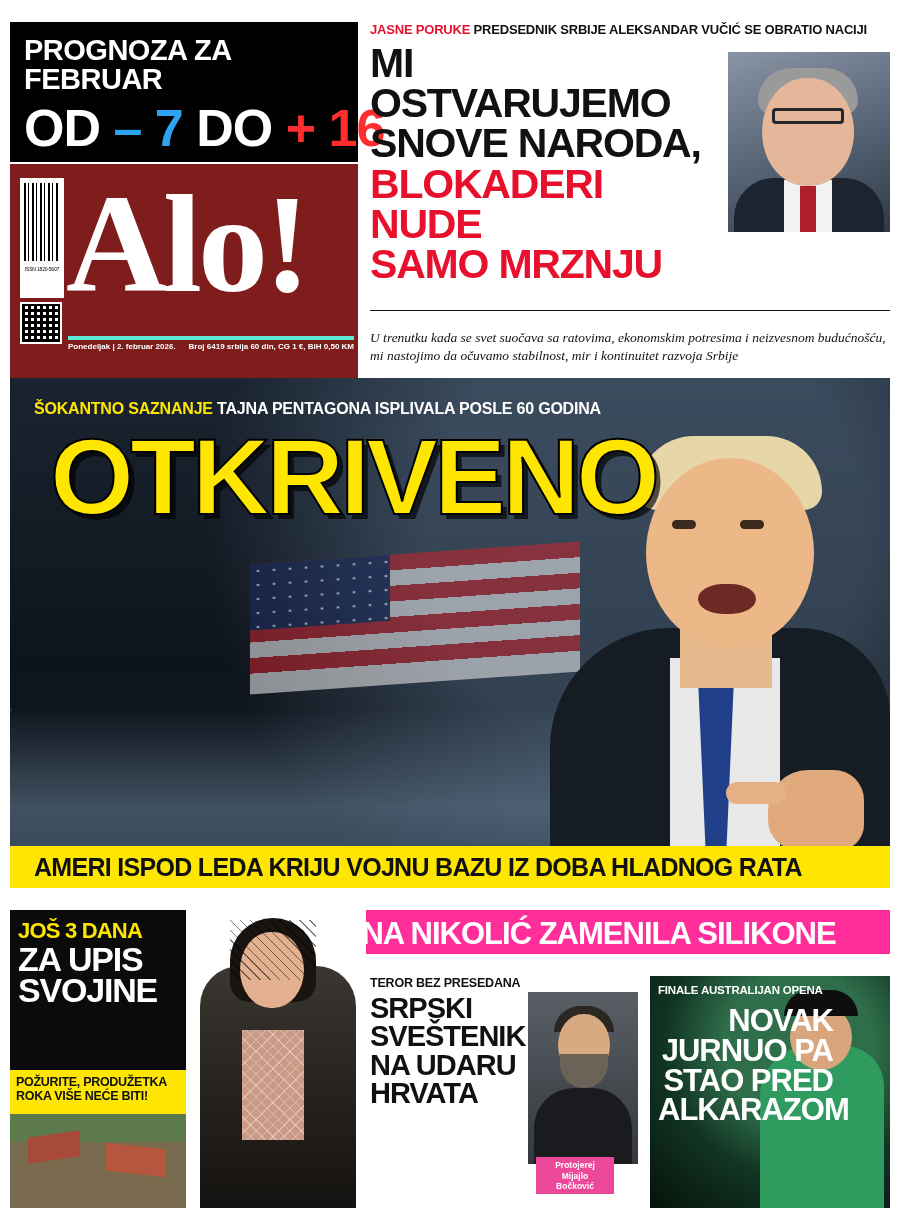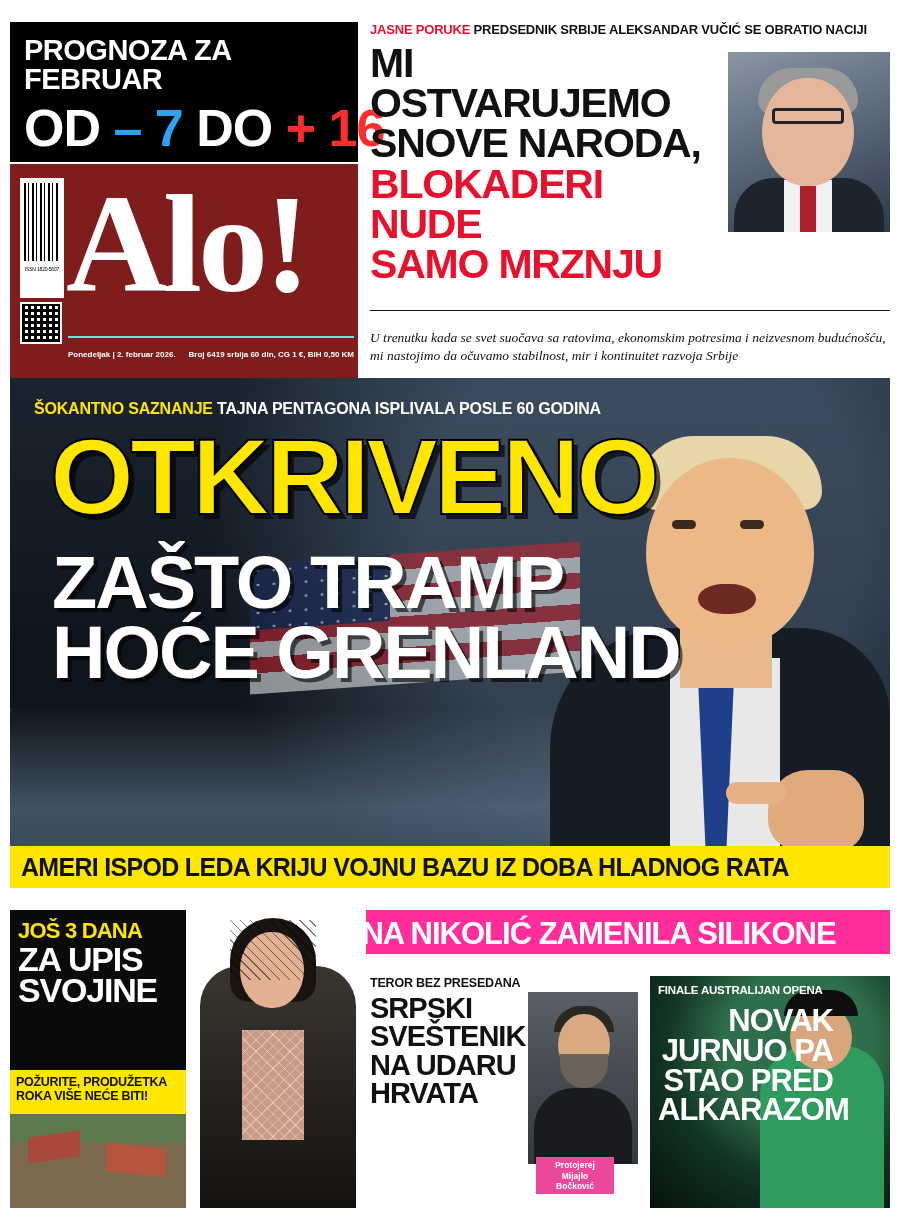--- a/index.html
+++ b/index.html
@@ -56,21 +56,21 @@
   }
   .logo-text {
     position:absolute; left:56px; top:10px;
     font-family:"Liberation Serif", serif;
     font-size:140px; font-weight:bold; color:#fff; line-height:1;
     letter-spacing:-4px;
   }
   .logo-footer {
     position:absolute; left:58px; top:172px; width:286px;
     color:#fff; font-size:8px; font-weight:bold; line-height:1.3;
-    border-top:2px solid #5eead4; padding-top:12px;
+    border-top:4px solid #5eead4; padding-top:2px;
     display:flex; justify-content:space-between;
   }
 
   
   .lead { position:absolute; left:360px; top:0; width:520px; height:330px; }
   .lead-kicker {
     font-size:13px; font-weight:bold; color:#111; letter-spacing:-0.2px;
     white-space:nowrap;
   }
   .lead-kicker .hl { color:#e8112d;text-align:right; }
@@ -211,21 +211,21 @@
   .main-h2 {
     position:absolute; left:42px; top:170px;
     font-size:74px; font-weight:bold; color:#fff;
     letter-spacing:-2px; line-height:0.94;
     text-shadow:4px 4px 0 rgba(0,0,0,0.6);
   }
   .main-strap {
     position:absolute; left:0; bottom:0; width:880px; height:42px;
     background:#ffe600; color:#111;
     font-size:25px; font-weight:bold; letter-spacing:-0.7px;
-    display:flex; align-items:center; padding-left:11px;
+    display:flex; align-items:center; padding-left:24px;
   }
 
   
   .bottom { position:absolute; left:10px; top:896px; width:880px; height:312px; }
 
   .promo {
     position:absolute; left:0; top:14px; width:196px; height:298px;
     background:#0b0b0b; overflow:hidden;
   }
   .promo .photo {
@@ -396,24 +396,20 @@
       <div class="tmouth"></div>
       <div class="thand"></div>
       <div class="tfinger"></div>
     </div>
 
     <div class="main-kicker">
       <span class="y">ŠOKANTNO SAZNANJE</span>
       <span>TAJNA PENTAGONA ISPLIVALA POSLE 60 GODINA</span>
     </div>
     <div class="main-h1">OTKRIVENO</div>
-    <div class="main-h2">
-      <div>ZAŠTO  TRAMP</div>
-      <div>HOĆE  GRENLAND</div>
-    </div>
     <div class="main-strap">AMERI ISPOD LEDA KRIJU VOJNU BAZU IZ DOBA HLADNOG RATA</div>
   </div>
 
   <div class="bottom">
 
     <div class="promo">
       <div class="photo">
         <div class="roof1"></div>
         <div class="roof2"></div>
       </div>

